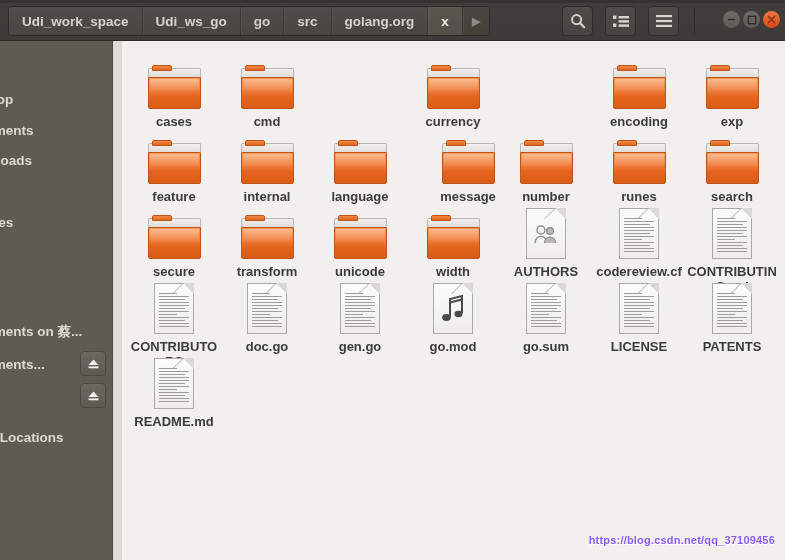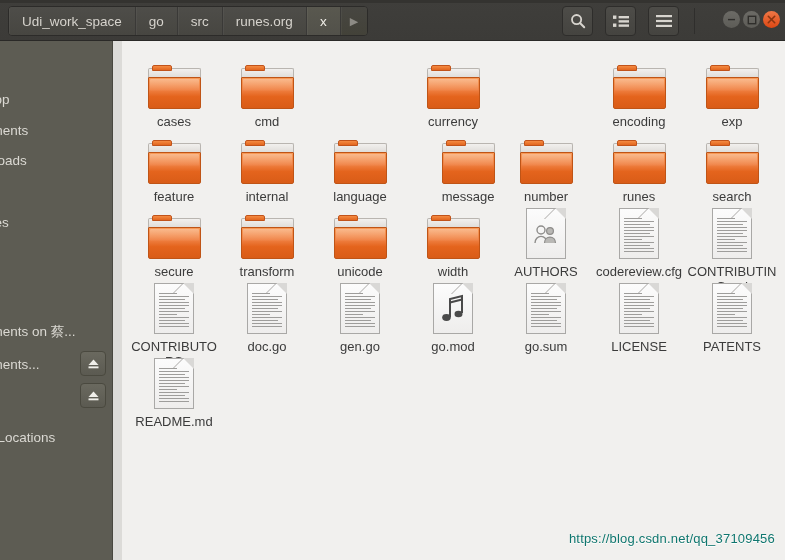--- a/index.html
+++ b/index.html
@@ -2,21 +2,21 @@
 <html><head>
 <meta charset="utf-8">
 <style>
   * { box-sizing: border-box; margin:0; padding:0; }
   html,body{ width:785px; height:560px; overflow:hidden; }
   body{
     font-family:"Liberation Sans", sans-serif;
     background:#f1f0ee;
     -webkit-font-smoothing:antialiased;
   }
-  .window{ position:relative; width:785px; height:560px; overflow:hidden; }
+  .window{ position:relative; width:785px; height:560px; overflow:hidden;font-weight:bold; }
 
   
   .headerbar{
     position:absolute; left:0; top:0; width:785px; height:41px;
     background:linear-gradient(to bottom,#3f3e3b 0%,#3c3b38 100%);
     border-bottom:1px solid #2a2927;
   }
   .hb-topline{ position:absolute; left:0; top:0; width:100%; height:3px; background:#343330; }
 
   .pathbar{
@@ -154,38 +154,39 @@
   .doc .d-lines i.l{ width:100%; }
 
   
   .doc .d-people{ position:absolute; left:7px; top:16px; width:26px; height:22px; }
 
   
   .doc .d-note{ position:absolute; left:7px; top:11px; width:26px; height:30px; }
 
   .watermark{
     position:absolute; right:10px; bottom:14px;
-    font-size:13px; color:#0f766e; letter-spacing:0.2px;
+    font-size:11px; color:#8b5cf6; letter-spacing:0.2px;
     text-shadow:0 1px 0 #ffffff;
     pointer-events:none; user-select:none;
   }
 </style>
 </head>
 <body>
 
 <div class="window">
 
   <div class="headerbar">
     <div class="hb-topline"></div>
 
     <div class="pathbar" id="pathbar">
         <div class="pathcrumb">Udi_work_space</div>
+        <div class="pathcrumb">Udi_ws_go</div>
         <div class="pathcrumb">go</div>
         <div class="pathcrumb">src</div>
-        <div class="pathcrumb">runes.org</div>
+        <div class="pathcrumb">golang.org</div>
         <div class="pathcrumb active">x</div>
         <div class="pathcrumb arrow">▶</div>
       </div>
 
     <div class="hb-btn" id="btn-search" style="left:562px;">
       <svg width="16" height="16" viewBox="0 0 16 16">
         <circle cx="6.6" cy="6.6" r="4.6" fill="none" stroke="#d8d5cf" stroke-width="1.8"></circle>
         <line x1="10.2" y1="10.2" x2="14.2" y2="14.2" stroke="#d8d5cf" stroke-width="2" stroke-linecap="round"></line>
       </svg>
     </div>

